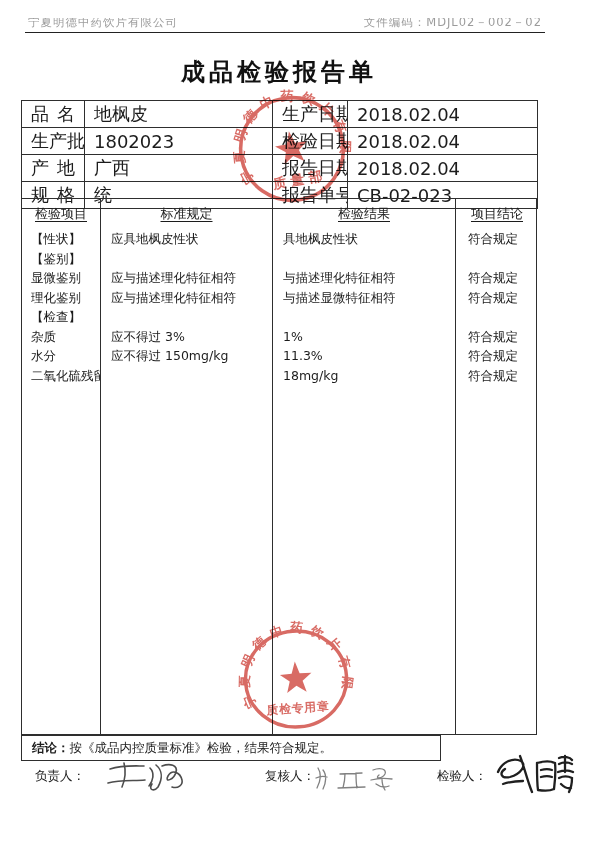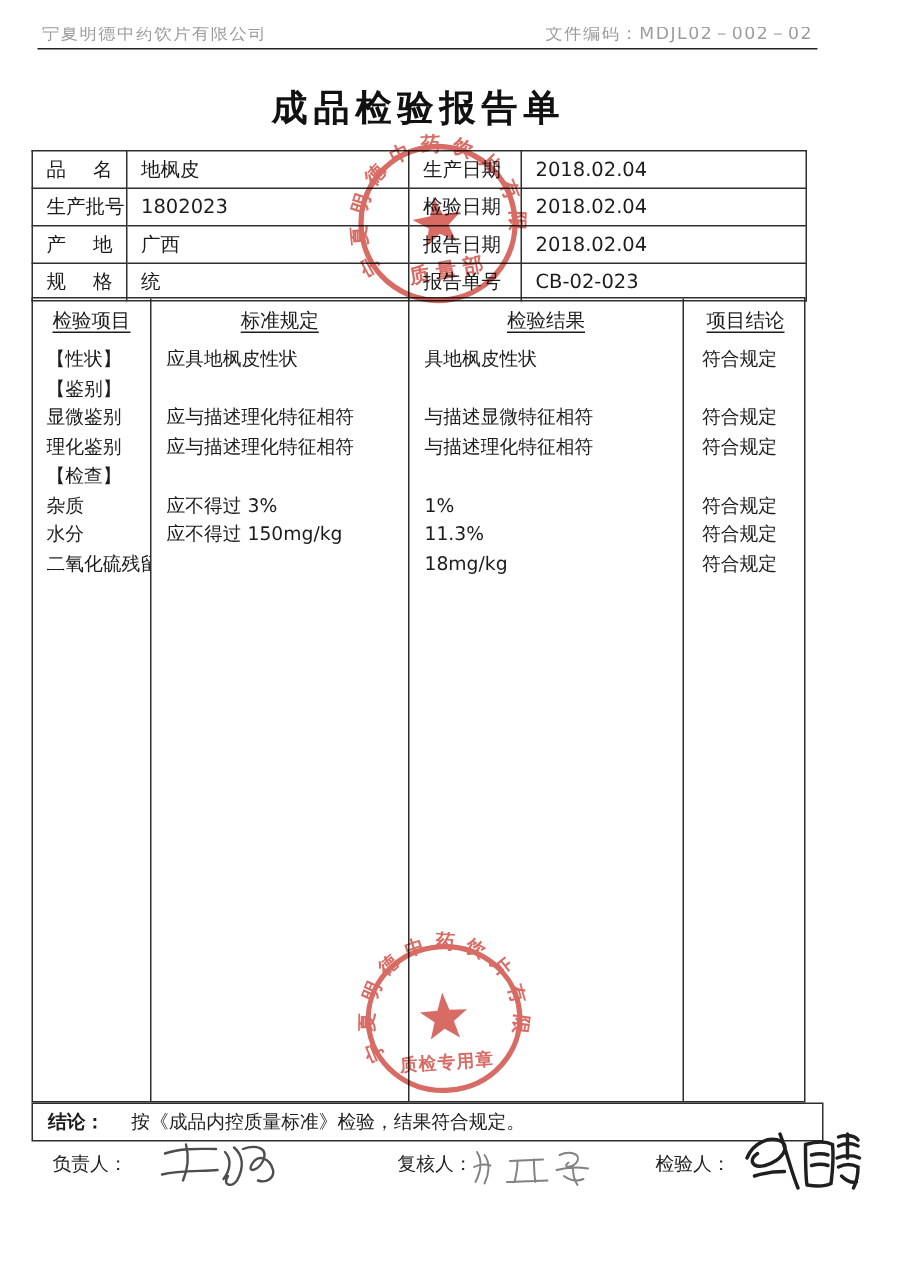--- a/index.html
+++ b/index.html
@@ -12,37 +12,37 @@
   .ph span{display:block;margin-top:-3px;font-size:11.5px;color:#5f5f5f;letter-spacing:1px;white-space:nowrap;}
   .ph-left{left:28px;}
   .ph-right{right:58px;}
   .ph-rule{position:absolute;left:25px;top:32px;width:520px;border-top:1.6px solid #222;}
   
   .title{position:absolute;left:21px;top:56px;width:516px;text-align:center;
     font-family:"DejaVu Serif","Liberation Serif",serif;
     font-size:24px;font-weight:bold;letter-spacing:4px;color:#111;}
   
   table.info{position:absolute;left:21px;top:100px;width:516px;border-collapse:collapse;table-layout:fixed;}
-  table.info td{border:1.5px solid #2e2e2e;height:22px;padding:1px 9px;font-size:13px;
+  table.info td{border:1.5px solid #2e2e2e;height:22px;padding:1px 9px;font-size:18px;
     white-space:nowrap;overflow:hidden;}
   td.jlabel{text-align:justify;text-align-last:justify;}
   
   .insp{position:absolute;left:21px;top:198px;width:516px;height:537px;border:1.5px solid #2e2e2e;
     display:grid;grid-template-columns:79px 172px 183px 82px;box-sizing:border-box;}
   .insp .col{border-right:1.5px solid #2e2e2e;box-sizing:border-box;overflow:hidden;}
   .insp .col:last-child{border-right:none;}
   .col-head{height:30px;display:flex;align-items:center;justify-content:center;
     font-size:13px;}
   .col-head span{text-decoration:underline;text-underline-offset:3px;}
   .line{height:19.5px;line-height:19.5px;font-size:12.5px;padding:0 0 0 10px;white-space:nowrap;}
   .col-item .line{padding-left:9px;}
   .col-concl .line{padding-left:12px;}
   
-  .concl-row{position:absolute;left:21px;top:735px;width:528px;height:26px;border:1.5px solid #2e2e2e;
-    box-sizing:border-box;display:flex;align-items:center;padding-left:10px;font-size:12.5px;background:transparent;gap:18px;}
+  .concl-row{position:absolute;left:21px;top:735px;width:420px;height:26px;border:1.5px solid #2e2e2e;
+    box-sizing:border-box;display:flex;align-items:center;padding-left:10px;font-size:12.5px;background:transparent;}
   .concl-row .b{font-weight:700;}
   
   .sig-label{position:absolute;top:768px;font-size:12.5px;color:#222;}
   .sig-svg{position:absolute;}
   
   .stamp{position:absolute;color:#d04a42;opacity:.82;mix-blend-mode:multiply;}
   .stamp text{fill:#d04a42;font-weight:bold;}
 </style>
 </head>
 <body>
@@ -119,22 +119,22 @@
       <div class="line"></div>
       <div class="line">应不得过 3%</div>
       <div class="line">应不得过 150mg/kg</div>
     </div>
     <div class="col col-res">
       <div class="col-head">
           <span>检验结果</span>
         </div>
       <div class="line">具地枫皮性状</div>
       <div class="line"></div>
+      <div class="line">与描述理化特征相符</div>
       <div class="line">与描述显微特征相符</div>
-      <div class="line">与描述理化特征相符</div>
       <div class="line"></div>
       <div class="line">1%</div>
       <div class="line">11.3%</div>
       <div class="line">18mg/kg</div>
     </div>
     <div class="col col-concl">
       <div class="col-head">
           <span>项目结论</span>
         </div>
       <div class="line">符合规定</div>

